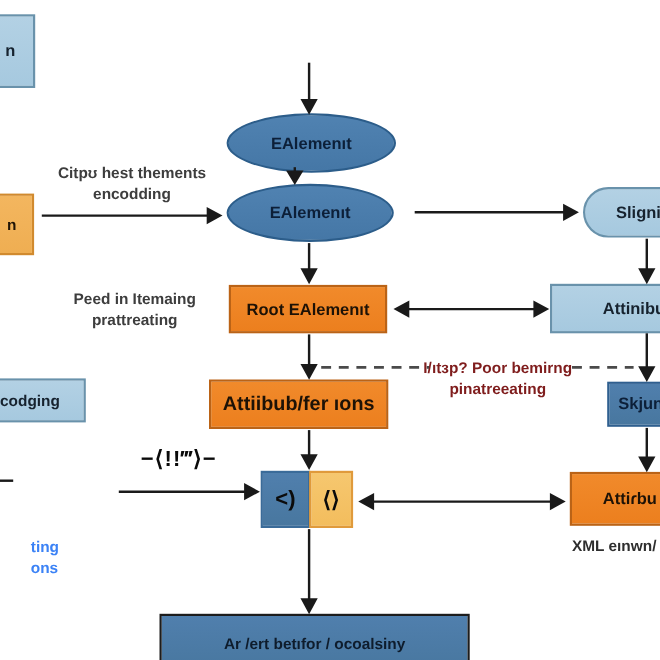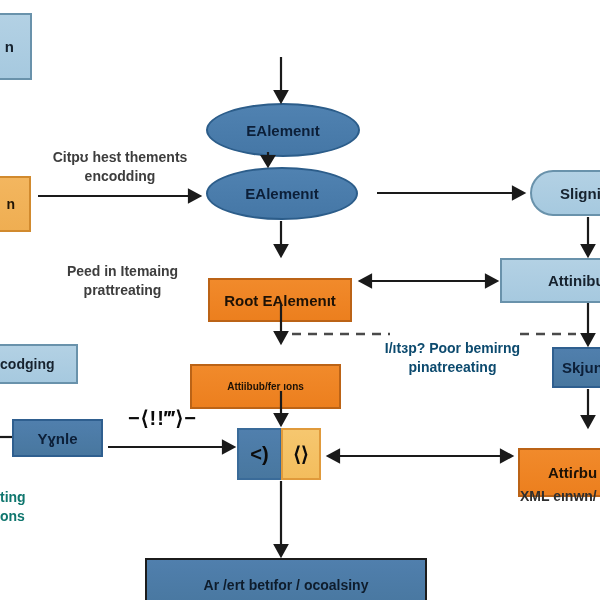--- a/index.html
+++ b/index.html
@@ -1,21 +1,21 @@
 <!DOCTYPE html>
 <html><head>
 <meta charset="utf-8">
 <style>
   html,body{margin:0;padding:0;background:#fff;}
   #stage{position:relative;width:600px;height:600px;background:#ffffff;overflow:hidden;
          font-family:"Liberation Sans",sans-serif;}
   .node{position:absolute;box-sizing:border-box;display:flex;align-items:center;
         justify-content:center;font-weight:bold;color:#16222e;text-align:center;}
   .lightblue{background:linear-gradient(180deg,#b3d1e4,#a6c9df);border:2px solid #6992ab;}
-  .orange{background:linear-gradient(180deg,#f18a2b,#ec7f1e);border:2px solid #bb6316;color:#1d1206;margin-top:19px;}
+  .orange{background:linear-gradient(180deg,#f18a2b,#ec7f1e);border:2px solid #bb6316;color:#1d1206;}
   .tanorange{background:linear-gradient(180deg,#f3b65f,#efae52);border:2px solid #d18a2e;color:#201406;}
   .steelblue{background:linear-gradient(180deg,#507fad,#48779f);border:2px solid #2f5f8f;color:#0c1f38;}
   .ellipse{border-radius:50%;background:linear-gradient(180deg,#5082b1,#4577a6);
            border:2px solid #2c5d8a;color:#0c1f38;}
   .ann{position:absolute;color:#3d3d3d;font-weight:bold;font-size:14px;line-height:19px;
        text-align:center;}
   .bigsym{font-size:20px;font-weight:bold;color:#111;}
   svg.overlay{position:absolute;left:0;top:0;pointer-events:none;}
 </style>
 </head>
@@ -31,25 +31,24 @@
   <div class="node ellipse" style="left:206px;top:167px;width:152px;height:53px;font-size:15px;">EAlemenıt</div>
 
   <div class="node tanorange" style="left:-45px;top:176px;width:76px;height:56px;justify-content:flex-end;padding-right:14px;font-size:14px;">n</div>
 
   <div class="node orange" style="left:208px;top:259px;width:144px;height:44px;font-size:15px;">Root EAlemenıt</div>
 
   <div class="node lightblue" style="left:500px;top:258px;width:130px;height:45px;justify-content:flex-start;padding-left:46px;font-size:15px;">Attinibu</div>
 
   <div class="node lightblue" style="left:530px;top:170px;width:100px;height:46px;border-radius:23px;justify-content:flex-start;padding-left:28px;font-size:15px;">Sligni</div>
 
-  <div class="node orange" style="left:190px;top:345px;width:151px;height:45px;font-size:10px;">Attiibub/fer ıons</div>
+  <div class="node orange" style="left:190px;top:345px;width:163px;height:45px;font-size:18px;">Attiibub/fer ıons</div>
 
   <div class="node lightblue" style="left:-32px;top:344px;width:110px;height:40px;font-size:14px;">ncodging</div>
 
-  <div class="node steelblue" style="left:12px;top:419px;width:91px;height:38px;font-size:15px;">Yɣnle</div>
 
   <div class="node steelblue bigsym" style="left:237px;top:428px;width:45px;height:52px;border:2px solid #3a6b99;color:#0b0b0b;">&lt;)</div>
 
   <div class="node bigsym" style="left:281px;top:428px;width:40px;height:52px;background:linear-gradient(180deg,#f6c76f,#f3bd5d);border:2px solid #e09a3b;color:#0b0b0b;">⟨⟩</div>
 
   <div class="node steelblue" style="left:552px;top:347px;width:78px;height:41px;justify-content:flex-start;padding-left:8px;font-size:15px;">Skjun</div>
 
   <div class="node orange" style="left:518px;top:429px;width:112px;height:49px;justify-content:flex-start;padding-left:28px;font-size:15px;">Attiɾbu</div>
 
   <div class="node steelblue" style="left:145px;top:558px;width:282px;height:53px;border:2px solid #1c1c1c;font-size:14px;color:#0e1c2c;">Ar /ert betıfor / ocoalsiny</div>
@@ -57,30 +56,30 @@
   <div class="ann" style="left:40px;top:262px;width:165px;">
     <div>Peed in Itemaing</div>
     <div>prattreating</div>
   </div>
 
   <div class="ann" style="left:30px;top:148px;width:180px;">
     <div>Citpʊ hest thements</div>
     <div>encodding</div>
   </div>
 
-  <div class="ann" style="left:365px;top:339px;width:175px;color:#0c4a6e;">
+  <div class="ann" style="left:365px;top:325px;width:175px;color:#7f1d1d;">
     <div>I/ıtɜp? Poor bemirng</div>
     <div>pinatreeating</div>
   </div>
 
   <div class="ann" style="left:110px;top:409px;width:105px;font-size:20px;color:#0a0a0a;letter-spacing:1px;">−⟨!!‴⟩−</div>
 
   <div class="ann" style="left:520px;top:487px;width:95px;text-align:left;color:#2e2e2e;">XML eınwn/</div>
 
-  <div class="ann" style="left:0px;top:488px;width:30px;text-align:left;color:#0f766e;">
+  <div class="ann" style="left:0px;top:488px;width:30px;text-align:left;color:#3b82f6;padding-left:28px;">
     <div>ting</div>
     <div>ons</div>
   </div>
 
   <svg class="overlay" width="600" height="600" viewBox="0 0 600 600">
     <g stroke="#1a1a1a" stroke-width="2.2" fill="#1a1a1a">
 
       <g>
           <line x1="281" y1="57" x2="281" y2="92"></line>
           <polygon points="275,91 287,91 281,102"></polygon>

